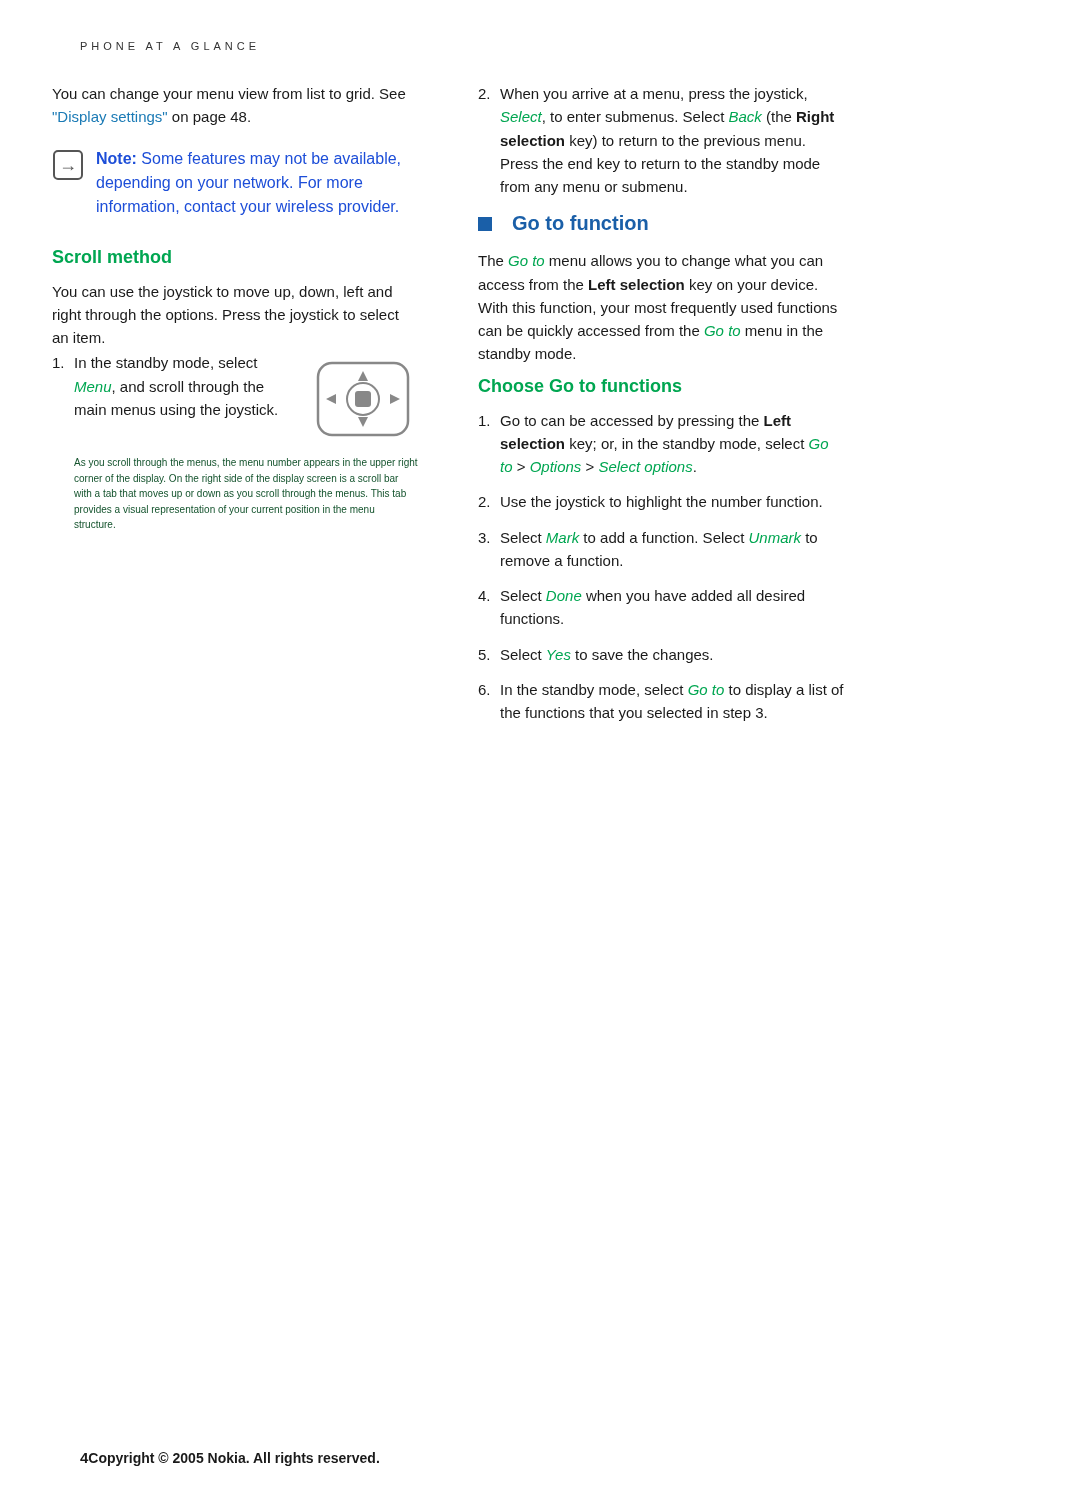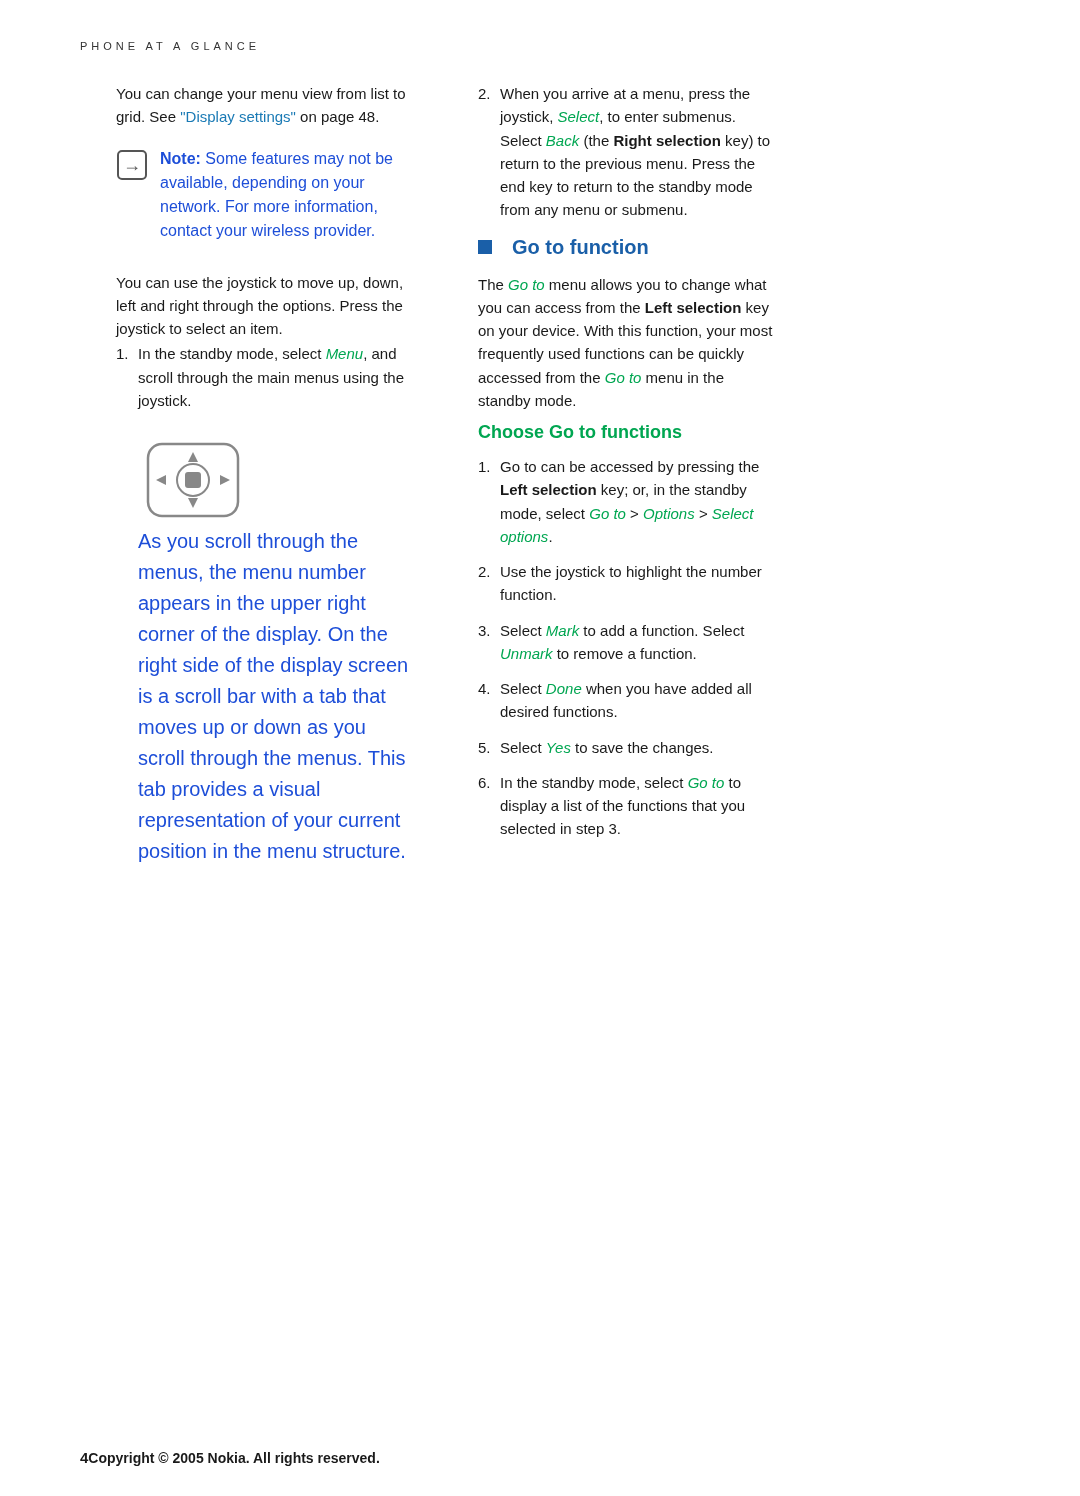--- a/index.html
+++ b/index.html
@@ -34,21 +34,21 @@
       text-align: left;
       padding-left: 80px;
       margin-bottom: 30px;
       font-weight: normal;
     }
 
     .content-wrapper {
       display: flex;
       flex-direction: row;
       align-items: flex-start;
-      padding: 0 116px;
+      padding: 0 52px;
       gap: 60px;
     }
 
     .left-column {
       flex: 1;
       max-width: 460px;
     }
 
     .right-column {
       flex: 1;
@@ -148,39 +148,40 @@
       min-width: 22px;
       flex-shrink: 0;
     }
 
     .step-content {
       flex: 1;
     }
 
     .step-with-image {
       display: flex;
-      flex-direction: column;
+      flex-direction: row;
       align-items: flex-start;
       gap: 20px;
     }
 
     .step-text-part {
       flex: 1;
     }
 
     .italic-green {
       font-style: italic;
       color: #00a651;
     }
 
     .continued-text {
-      font-size: 20px;
+      font-size: 10px;
       line-height: 1.55;
       margin-bottom: 14px;
-      color: #1d4ed8;
+      color: #14532d;
+      margin-top: 10px;
     }
 
     .footer {
       position: absolute;
       bottom: 30px;
       left: 0;
       right: 0;
       display: flex;
       flex-direction: row;
       justify-content: space-between;
@@ -231,20 +232,21 @@
           <svg width="32" height="32" viewBox="0 0 32 32" xmlns="http://www.w3.org/2000/svg">
             <rect x="2" y="2" width="28" height="28" rx="4" ry="4" fill="none" stroke="#555" stroke-width="2"></rect>
             <text x="16" y="22" text-anchor="middle" font-size="18" font-weight="bold" fill="#555">→</text>
           </svg>
         </div>
         <p class="note-text">
           <strong>Note:</strong><span> Some features may not be available, depending on your network. For more information, contact your wireless provider.</span>
         </p>
       </div>
 
+      <h2 class="section-heading">Scroll method</h2>
 
       <p class="body-text">You can use the joystick to move up, down, left and right through the options. Press the joystick to select an item.</p>
 
       <ol class="step-list">
         <li>
           <span class="step-num">1.</span>
           <div class="step-content">
             <div class="step-with-image">
               <div class="step-text-part">
                 <span>In the standby mode, select </span><span class="italic-green">Menu</span><span>, and scroll through the main menus using the joystick.</span>

